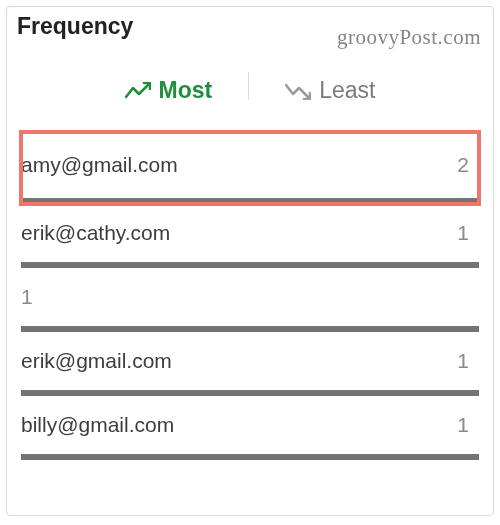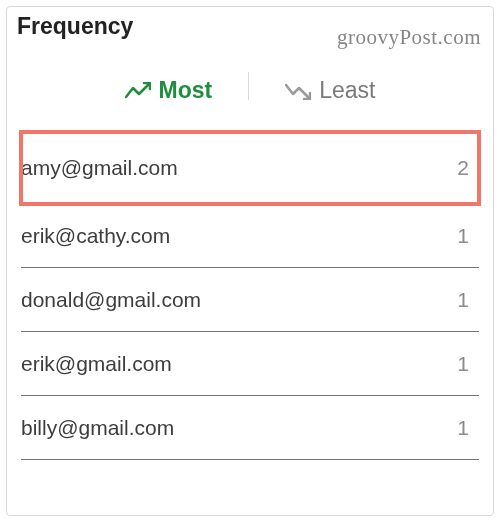--- a/index.html
+++ b/index.html
@@ -56,21 +56,21 @@
       height: 28px;
       background: #d9d9d9;
       margin: 0 18px;
     }
     .list { padding: 0 14px; }
     .row {
       display: flex;
       align-items: center;
       justify-content: space-between;
       height: 64px;
-      border-bottom: 1px solid #737373;
+      border-bottom: 6px solid #737373;
       font-size: 21px;
     }
     .row .email { color: #3d3d3d; }
     .row .count { color: #8a8a8a; padding-right: 10px; }
     .row.highlighted {
       outline: 4px solid #f1766a;
       outline-offset: -2px;
       height: 72px;
     }
     svg { display: block; }
@@ -110,21 +110,20 @@
   <div class="list">
     <div class="row highlighted">
       <span class="email">amy@gmail.com</span>
       <span class="count">2</span>
     </div>
     <div class="row">
       <span class="email">erik@cathy.com</span>
       <span class="count">1</span>
     </div>
     <div class="row">
-      <span class="email">donald@gmail.com</span>
       <span class="count">1</span>
     </div>
     <div class="row">
       <span class="email">erik@gmail.com</span>
       <span class="count">1</span>
     </div>
     <div class="row">
       <span class="email">billy@gmail.com</span>
       <span class="count">1</span>
     </div>

